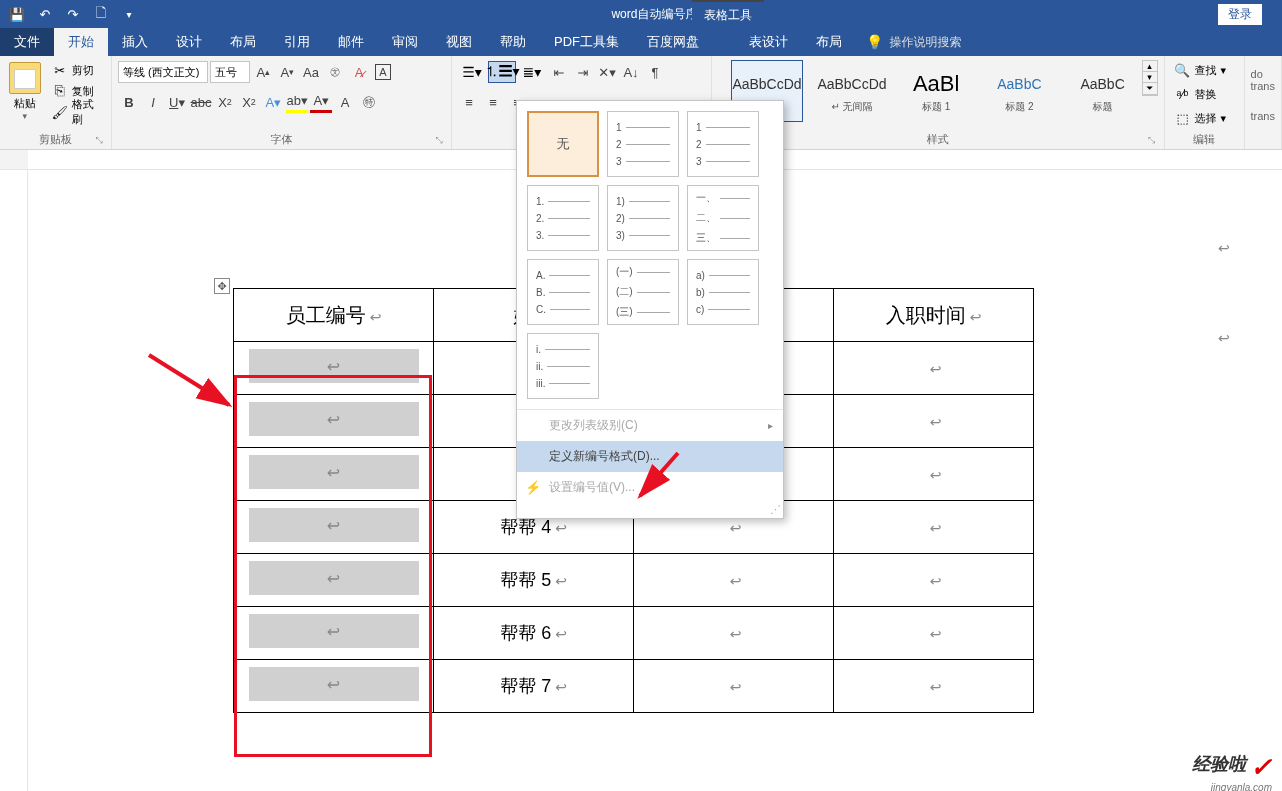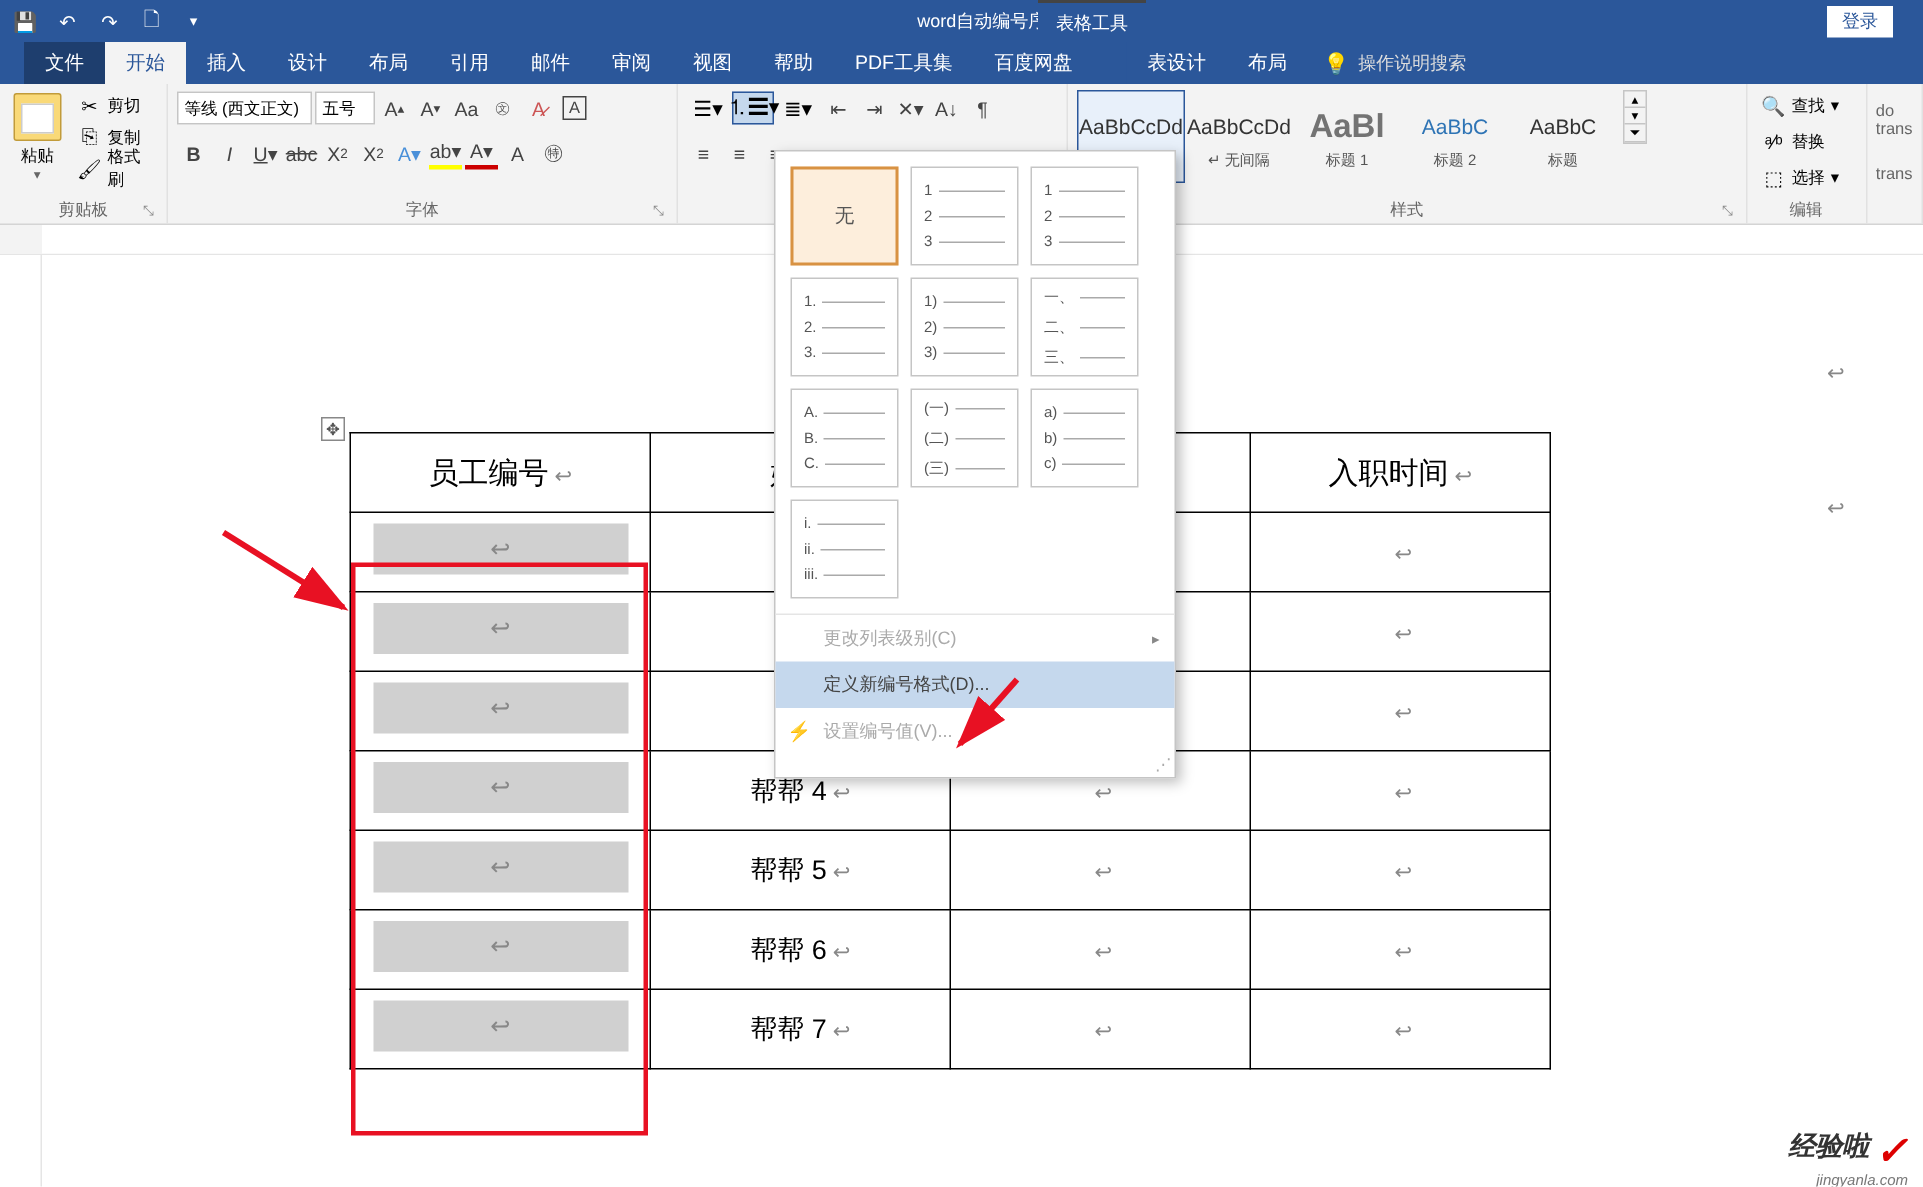--- a/index.html
+++ b/index.html
@@ -44,24 +44,24 @@
 .sup { font-size: 9px; vertical-align: super; }
 .sub { font-size: 9px; vertical-align: sub; }
 .char-border { border: 1px solid #444; width: 16px; height: 16px; text-align: center; font-size: 11px; line-height: 14px; }
 
 .para-group { min-width: 240px; }
 .list-btn { width: 28px; height: 22px; display: flex; align-items: center; justify-content: center; font-size: 14px; }
 .list-btn.highlighted { background: #c5d8ed; border: 1px solid #2b579a; }
 
 .styles-group { flex: 1; min-width: 370px; }
 .styles-gallery { display: flex; gap: 0; height: 62px; overflow: hidden; }
-.style-item { width: 72px; height: 62px; border: 1px solid transparent; display: flex; flex-direction: column; align-items: center; justify-content: center; padding: 2px; }
+.style-item { width: 72px; height: 62px; border: 1px solid transparent; display: flex; flex-direction: column; align-items: center; justify-content: center; padding: 2px; margin-left: 13px; }
 .style-item.selected { border: 1px solid #2b579a; background: #e8f0fa; }
 .style-preview { font-size: 14px; color: #333; height: 32px; display: flex; align-items: center; }
-.style-preview.big { font-size: 22px; color: #737373; font-weight: bold; }
+.style-preview.big { font-size: 22px; color: #000000; font-weight: normal; }
 .style-preview.blue { color: #2e74b5; font-size: 14px; }
 .style-name { font-size: 10px; color: #555; }
 .gallery-scroll { width: 16px; display: flex; flex-direction: column; border: 1px solid #c5c5c5; }
 .gallery-scroll div { flex: 1; display: flex; align-items: center; justify-content: center; font-size: 9px; border-bottom: 1px solid #c5c5c5; }
 
 .edit-group { min-width: 80px; }
 .edit-item { display: flex; align-items: center; gap: 4px; font-size: 11px; height: 20px; padding: 0 4px; white-space: nowrap; }
 
 .trans-group { min-width: 30px; font-size: 11px; color: #666; padding-top: 12px; }
 
@@ -130,21 +130,21 @@
     <div class="qat-btn">↷</div>
     <div class="qat-btn">🗋</div>
     <div class="qat-btn" style="font-size:10px;">▾</div>
   </div>
   <div class="doc-title">word自动编号序号 - Word</div>
   <div class="tool-context" style="position:absolute;left:692px;top:0;">表格工具</div>
   <div class="login-btn">登录</div>
 </div>
 
 <div class="tabs">
-  <div class="tab" style="background:#1e3e6e;margin-left:16px;">文件</div>
+  <div class="tab" style="background:#1e3e6e;">文件</div>
   <div class="tab active">开始</div>
   <div class="tab">插入</div>
   <div class="tab">设计</div>
   <div class="tab">布局</div>
   <div class="tab">引用</div>
   <div class="tab">邮件</div>
   <div class="tab">审阅</div>
   <div class="tab">视图</div>
   <div class="tab">帮助</div>
   <div class="tab">PDF工具集</div>

